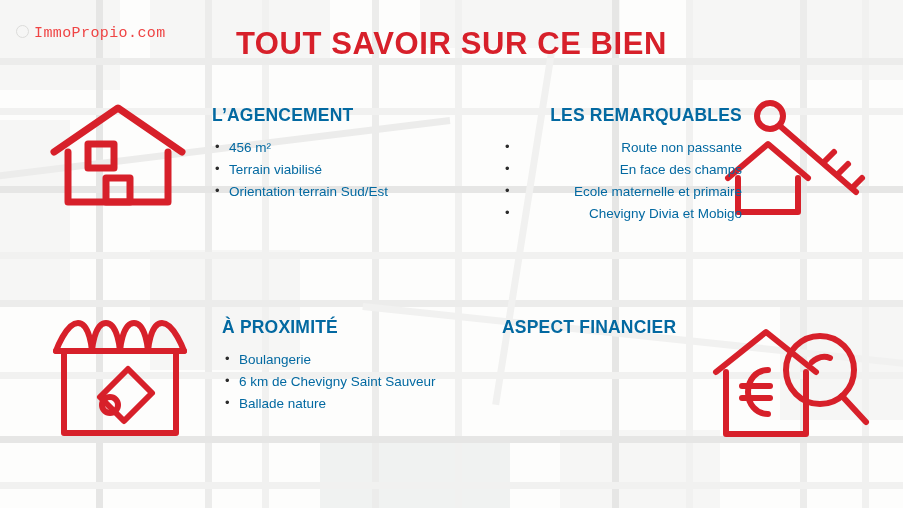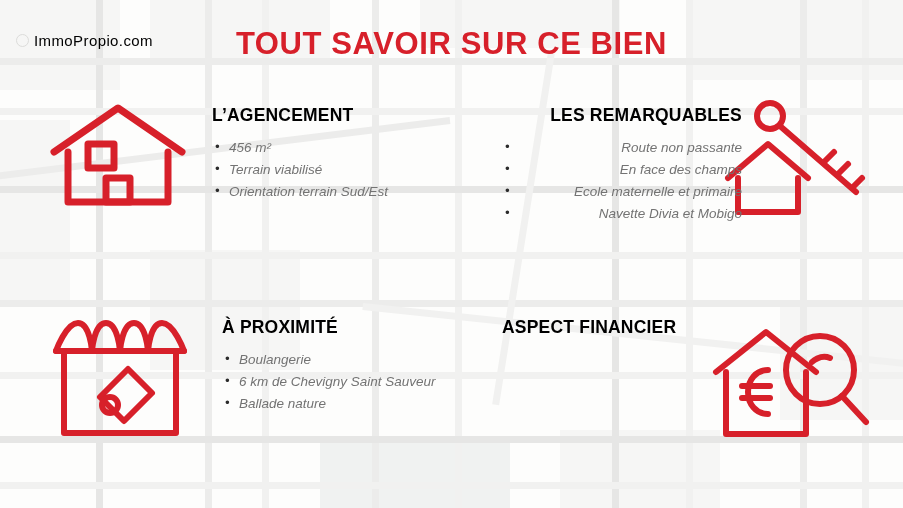--- a/index.html
+++ b/index.html
@@ -41,26 +41,26 @@
   }
   #map-bg .water {
     position: absolute;
     background: #f0f2f1;
   }
 
   
   #watermark {
     position: absolute;
     left: 16px;
-    top: 32px;
+    top: 24px;
     font-size: 15px;
-    color: #000000;
+    color: #ef4444;
     letter-spacing: .4px;
     white-space: nowrap;
-    font-family: Liberation Sans, sans-serif;
+    font-family: Liberation Mono, monospace;
   }
   #watermark .wm-mark {
     display: inline-block;
     width: 11px;
     height: 11px;
     border: 1px solid #dcdcda;
     border-radius: 50%;
     margin-right: 5px;
     position: relative;
     top: 1px;
@@ -82,35 +82,34 @@
     font-weight: bold;
     color: #d7202a;
     letter-spacing: .6px;
   }
 
   .block { position: absolute; }
   .block h2 {
     margin: 0 0 12px 0;
     font-size: 17.5px;
     font-weight: bold;
-    color: #000000;
+    color: #0369a1;
     letter-spacing: .2px;
   }
   .block ul {
     margin: 0;
     padding: 0 0 0 17px;
     list-style: none;
   }
   .block li {
     position: relative;
     font-size: 13.5px;
     line-height: 20px;
-    color: #737373;
+    color: #0369a1;
     margin-bottom: 2px;
-    font-style: italic;
   }
   .block li::before {
     content: "\2022";
     position: absolute;
     left: -14px;
     top: -1px;
     color: #2b2b2b;
     font-size: 13px;
   }
 
@@ -239,21 +238,21 @@
         <li>Orientation terrain Sud/Est</li>
       </ul>
     </div>
 
     <div class="block" id="blk-remarquables">
       <h2>LES REMARQUABLES</h2>
       <ul>
         <li>Route non passante</li>
         <li>En face des champs</li>
         <li>Ecole maternelle et primaire</li>
-        <li>Navette Divia et Mobigo</li>
+        <li>Chevigny Divia et Mobigo</li>
       </ul>
     </div>
 
     <div class="block" id="blk-proximite">
       <h2>À PROXIMITÉ</h2>
       <ul>
         <li>Boulangerie</li>
         <li>6 km de Chevigny Saint Sauveur</li>
         <li>Ballade nature</li>
       </ul>

